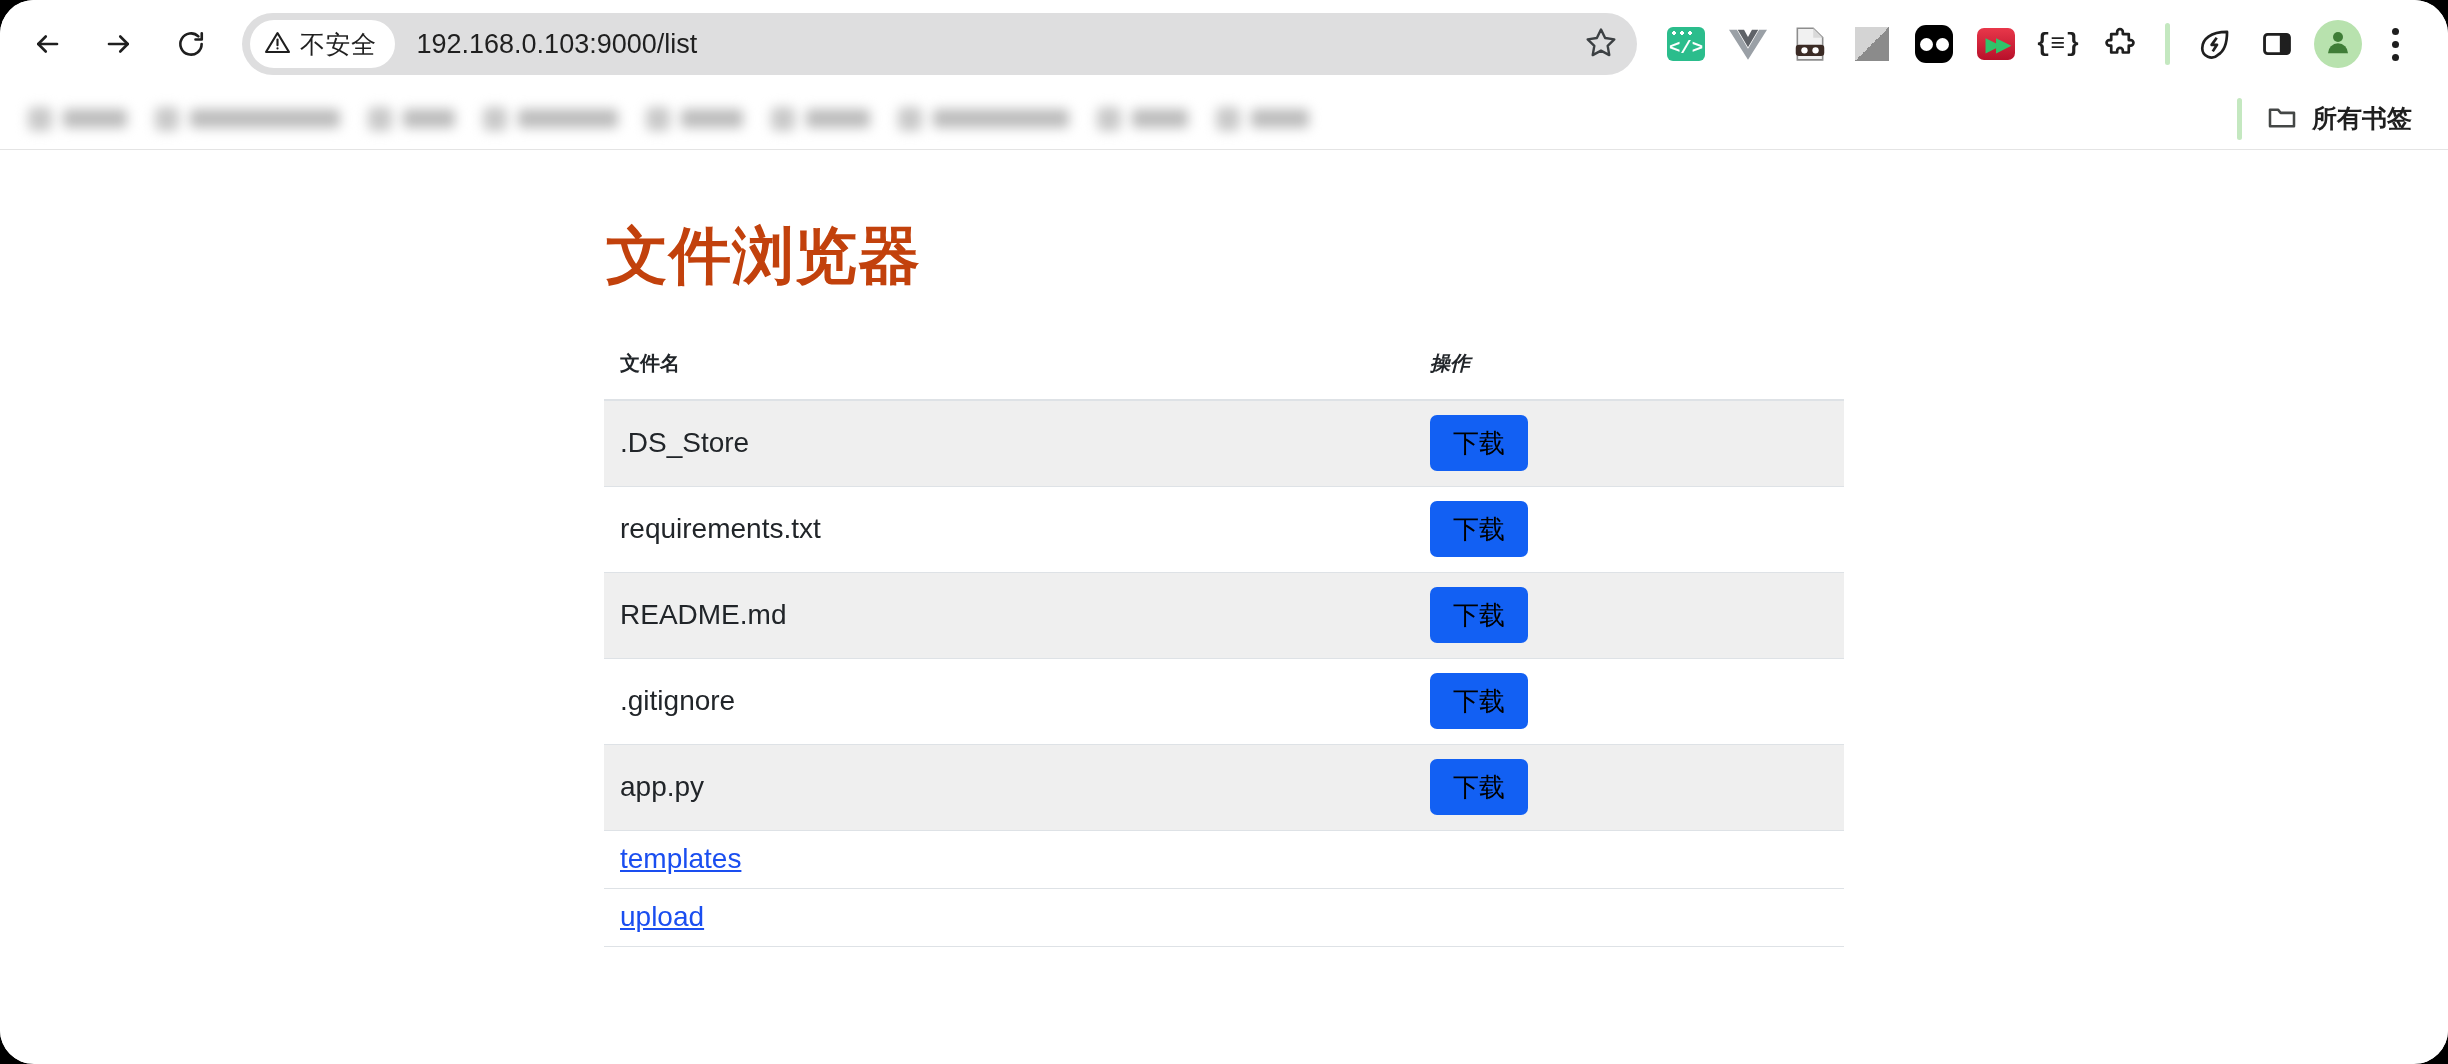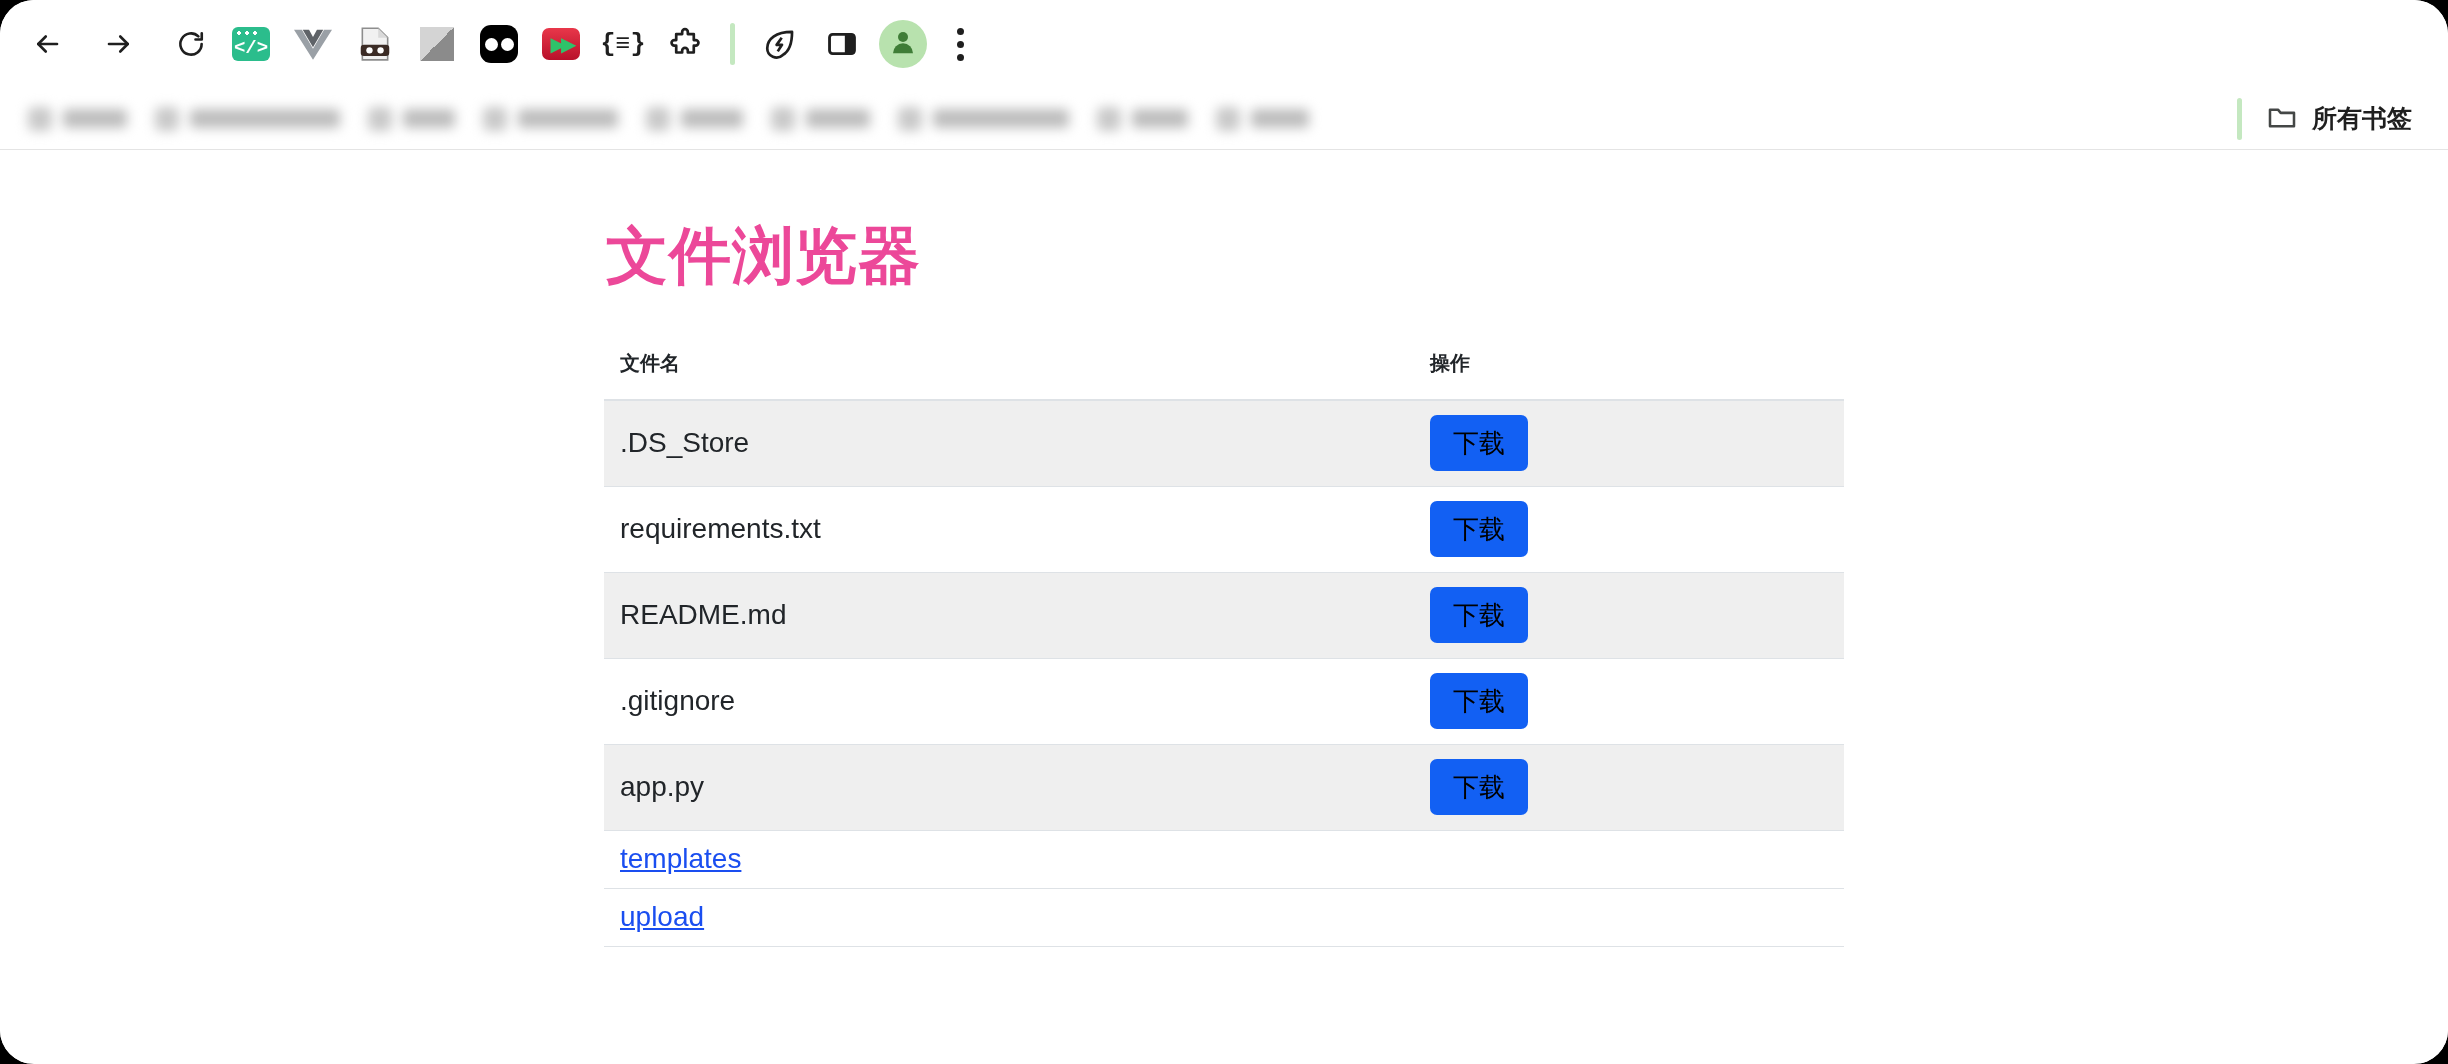--- a/index.html
+++ b/index.html
@@ -160,40 +160,40 @@
     padding-top: 64px;
   }
   #content {
     width: 1240px;
     margin: 0 auto;
     padding-left: 0;
   }
   #page-title {
     font-size: 62px;
     font-weight: 700;
-    color: #ec4899;
+    color: #c2410c;
     letter-spacing: 1px;
     margin-bottom: 52px;
     margin-left: 2px;
   }
   table#file-table {
     width: 1240px;
     border-collapse: collapse;
     table-layout: fixed;
   }
   table#file-table th {
     text-align: left;
     font-size: 20px;
     font-weight: 700;
     color: #212529;
     padding: 0 0 22px 16px;
     border-bottom: 2px solid #dee2e6;
   }
   table#file-table th.col-name { width: 810px; }
-  table#file-table th.col-action { width: 430px; }
+  table#file-table th.col-action { width: 430px; font-style: italic; }
   table#file-table td {
     font-size: 28px;
     color: #212529;
     padding: 0 0 0 16px;
     border-bottom: 1px solid #dee2e6;
     vertical-align: middle;
   }
   tr.file-row td { height: 86px; margin-left: 38px; }
   tr.dir-row td { height: 58px; }
   tr.striped td { background: #efefef; }
@@ -243,20 +243,40 @@
     <div class="gap8"></div>
     <div class="navbtn">
       <span>
         <svg width="30" height="30" viewBox="0 0 24 24" fill="none" stroke="#1f1f1f" stroke-width="2.1" stroke-linecap="round" stroke-linejoin="round">
           <path d="M20.5 12a8.5 8.5 0 1 1-2.6-6.1"></path>
             <polyline points="20.6,3.4 20.6,8.4 15.6,8.4"></polyline>
         </svg>
       </span>
     </div>
 
+    <div id="omnibox">
+      <div id="security-chip">
+        <span class="warn">
+          <svg width="27" height="27" viewBox="0 0 24 24" fill="none" stroke="#1f1f1f" stroke-width="1.9" stroke-linecap="round" stroke-linejoin="round">
+            <path d="M12 3.6 1.8 20.4h20.4z"></path>
+              <line x1="12" y1="9.4" x2="12" y2="14.4"></line>
+              <line x1="12" y1="17.2" x2="12" y2="17.3"></line>
+          </svg>
+        </span>
+        <span class="txt">不安全</span>
+      </div>
+      <div id="url-text" title="192.168.0.103:9000/list">192.168.0.103:9000/list</div>
+      <div id="star-btn">
+        <span>
+          <svg width="32" height="32" viewBox="0 0 24 24" fill="none" stroke="#3c4043" stroke-width="1.8" stroke-linejoin="round">
+            <polygon points="12,2.6 15.1,9 22,10 17,14.9 18.2,21.8 12,18.5 5.8,21.8 7,14.9 2,10 8.9,9"></polygon>
+          </svg>
+        </span>
+      </div>
+    </div>
 
     <div id="ext-strip">
       <div class="ext">
         <div class="ext-green">
             <span>&lt;/&gt;</span>
           </div>
       </div>
       <div class="ext">
         <svg width="38" height="32" viewBox="0 0 24 20">
           <polygon points="0,1 5,1 12,13 19,1 24,1 12,20" fill="#9aa0a6"></polygon>

